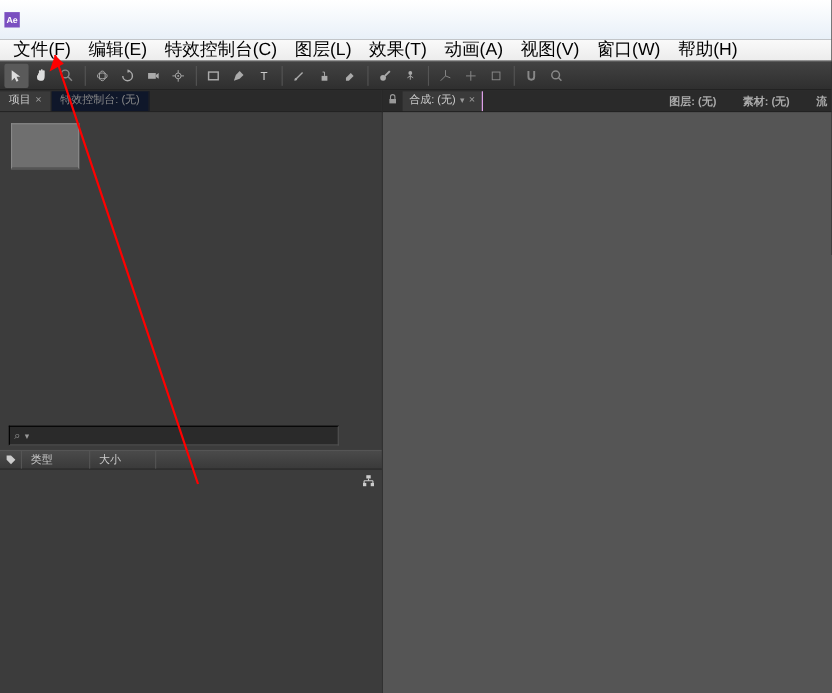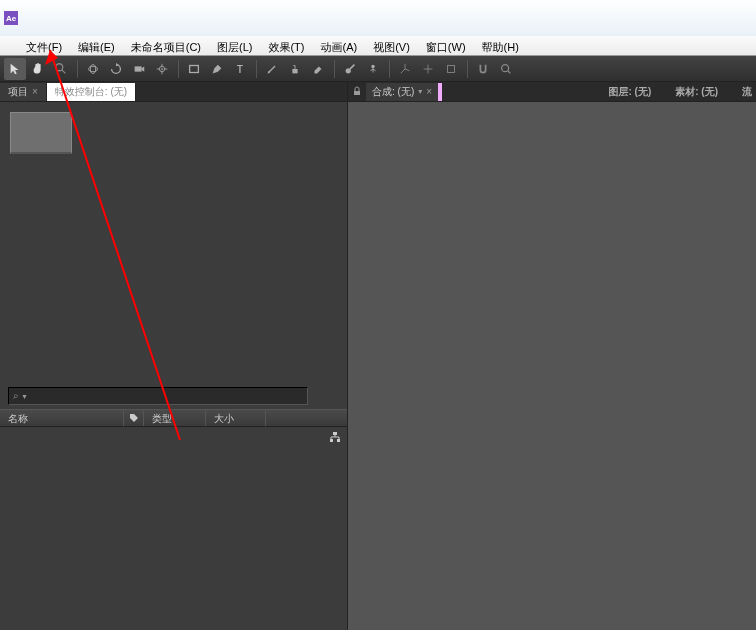--- a/index.html
+++ b/index.html
@@ -3,39 +3,39 @@
 <meta charset="utf-8">
 <style>
 * { margin: 0; padding: 0; box-sizing: border-box; font-family: "Microsoft YaHei", sans-serif; }
 body { width: 756px; height: 630px; background: #2a2a2a; overflow: hidden; position: relative; }
 
 
 .titlebar { height: 36px; background: linear-gradient(#fff, #e8f0f8); display: flex; align-items: center; padding: 0 4px; font-size: 11px; color: #000; }
 .titlebar .app-icon { width: 14px; height: 14px; background: #7a4fc0; color: #fff; font-size: 8px; font-weight: bold; display: inline-flex; align-items: center; justify-content: center; margin-right: 4px; }
 
 
-.menubar { height: 20px; background: linear-gradient(#fafafa, #ececec); display: flex; align-items: flex-end; padding: 0 18px; font-size: 11px; color: #000; border-bottom: 1px solid #999; }
+.menubar { height: 20px; background: linear-gradient(#fafafa, #ececec); display: flex; align-items: center; padding: 0 4px; font-size: 16px; color: #000; border-bottom: 1px solid #999; }
 .menubar .menu-item { padding: 0 8px; cursor: default; }
 
 
 .toolbar { height: 26px; background: linear-gradient(#424242, #2f2f2f); display: flex; align-items: center; padding: 0 4px; border-bottom: 1px solid #222; }
 .toolbar .tool { width: 22px; height: 22px; display: flex; align-items: center; justify-content: center; margin-right: 1px; cursor: pointer; border-radius: 2px; }
 .toolbar .tool.active { background: #5a5a5a; }
 .toolbar .sep { width: 1px; height: 18px; background: #555; margin: 0 4px; }
 .toolbar svg { width: 14px; height: 14px; }
 
 
 .main { display: flex; height: 564px; background: #3c3c3c; }
 
 
 .left-panel { width: 348px; display: flex; flex-direction: column; border-right: 1px solid #222; }
 .panel-tabs { height: 20px; background: #2a2a2a; display: flex; align-items: center; border-bottom: 1px solid #222; }
 .panel-tabs .tab { padding: 0 8px; font-size: 10px; color: #ccc; height: 18px; line-height: 18px; background: #3a3a3a; border-right: 1px solid #222; display: flex; align-items: flex-start; }
 .panel-tabs .tab .close-x { margin-left: 4px; font-size: 10px; color: #999; }
-.panel-tabs .tab.inactive { background: #ffffff; color: #888; }
+.panel-tabs .tab.inactive { background: #0f172a; color: #888; }
 
 .project-body { flex: 1; background: #3c3c3c; display: flex; flex-direction: column; }
 .thumb-area { padding: 10px; }
 .thumb { width: 62px; height: 42px; background: #6f6f6f; border: 1px solid #888; border-bottom: 2px solid #555; }
 .search-row { padding: 4px 8px; }
 .search-box { width: 300px; height: 18px; background: #2a2a2a; border: 1px inset #555; display: flex; align-items: center; padding: 0 4px; }
 .search-box .mag { color: #999; font-size: 10px; }
 .search-box .dd { margin-left: 4px; color: #999; font-size: 8px; }
 
 .col-headers { height: 18px; background: linear-gradient(#4a4a4a, #3a3a3a); display: flex; align-items: center; font-size: 10px; color: #ccc; border-top: 1px solid #555; border-bottom: 1px solid #222; }
@@ -46,42 +46,42 @@
 .col-headers .col.size { width: 60px; }
 .col-headers .col.rate { width: 46px; border-right: none; margin-top: 40px; }
 
 .asset-list { flex: 1; background: #3c3c3c; position: relative; }
 .asset-list .org-icon { position: absolute; right: 6px; top: 4px; color: #aaa; font-size: 11px; }
 
 
 .right-panel { flex: 1; display: flex; flex-direction: column; background: #353535; }
 .right-tabs { height: 20px; background: #2a2a2a; display: flex; align-items: center; border-bottom: 1px solid #222; font-size: 10px; color: #ccc; }
 .right-tabs .lock { width: 18px; text-align: center; color: #aaa; }
-.right-tabs .rtab { padding: 0 6px; height: 18px; line-height: 18px; background: #3a3a3a; border-right: 4px solid #f0abfc; display: flex; align-items: center; }
+.right-tabs .rtab { padding: 0 6px; height: 18px; line-height: 18px; background: #3a3a3a; border-right: 1px solid #f0abfc; display: flex; align-items: center; }
 .right-tabs .rtab .dd { margin-left: 4px; color: #999; font-size: 8px; }
 .right-tabs .rtab .close-x { margin-left: 4px; font-size: 10px; color: #999; }
 .right-tabs .spacer { flex: 1; }
 .right-tabs .rlabel { padding: 0 12px; color: #aaa; font-weight: bold; }
 
 .viewer { flex: 1; background: #555; }
 
 
 .arrow { position: absolute; left: 0; top: 0; pointer-events: none; }
 </style>
 </head>
 <body>
 
 <div class="titlebar">
   <span class="app-icon">Ae</span>
 </div>
 
 <div class="menubar">
   <span class="menu-item">文件(F)</span>
   <span class="menu-item">编辑(E)</span>
-  <span class="menu-item">未命名项目(C)</span>
+  <span class="menu-item">特效控制台(C)</span>
   <span class="menu-item">图层(L)</span>
   <span class="menu-item">效果(T)</span>
   <span class="menu-item">动画(A)</span>
   <span class="menu-item">视图(V)</span>
   <span class="menu-item">窗口(W)</span>
   <span class="menu-item">帮助(H)</span>
 </div>
 
 <div class="toolbar">
   <div class="tool active">
@@ -226,21 +226,20 @@
         <div class="thumb"></div>
       </div>
       <div style="flex:1"></div>
       <div class="search-row">
         <div class="search-box">
           <span class="mag">⌕</span>
           <span class="dd">▾</span>
         </div>
       </div>
       <div class="col-headers">
-        <div class="col name">名称</div>
         <div class="col tag">
           <svg width="10" height="10" viewBox="0 0 10 10">
               <path d="M1 1 L5 1 L9 5 L5 9 L1 5 Z" fill="#ccc"></path>
             </svg>
         </div>
         <div class="col type">类型</div>
         <div class="col size">大小</div>
         <div class="col rate">帧速率</div>
       </div>
       <div class="asset-list">

